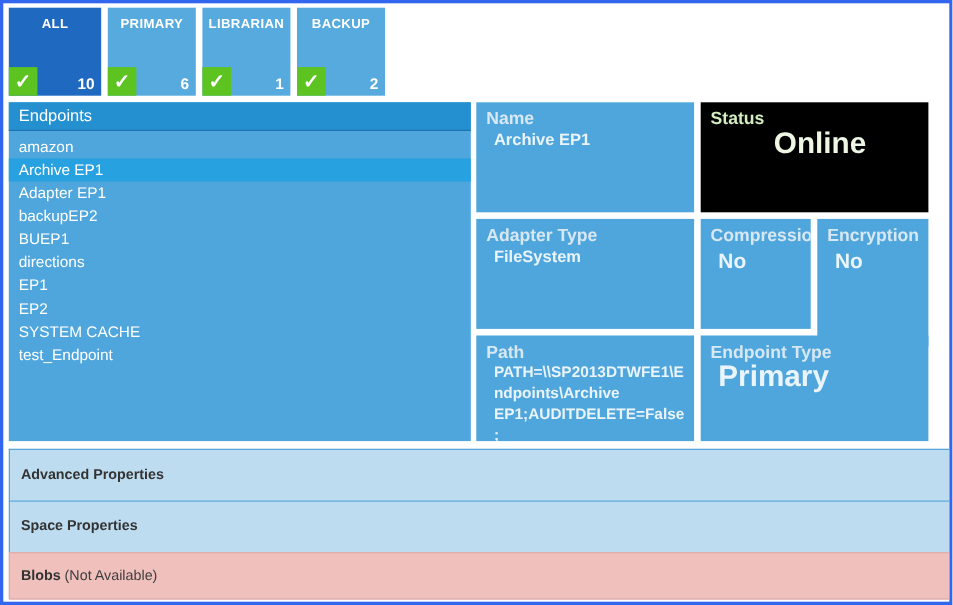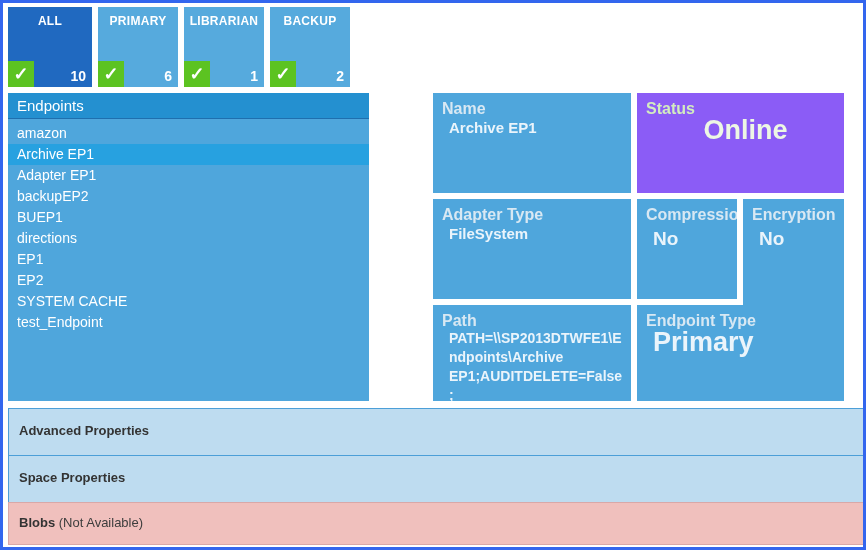--- a/index.html
+++ b/index.html
@@ -71,21 +71,21 @@
     color: #ffffff;
     font-size: 14px;
     font-weight: bold;
   }
 
   
   .endpoints-panel {
     position: absolute;
     left: 5px;
     top: 90px;
-    width: 361px;
+    width: 420px;
     height: 308px;
     background: #4fa6dc;
   }
   .endpoints-header {
     height: 26px;
     background: #2490d0;
     border-bottom: 1px solid #1f6fae;
     color: #ffffff;
     font-size: 15px;
     line-height: 25px;
@@ -108,21 +108,21 @@
     background: #27a1e0;
   }
 
   
   .tile {
     position: absolute;
     background: #4fa6dc;
     box-sizing: border-box;
     overflow: hidden;
   }
-  .tile.green { background: #8b5cf6; }
+  .tile.green { background: #000000; }
   .tile .t-label {
     position: absolute;
     left: 9px;
     top: 7px;
     font-size: 16px;
     font-weight: bold;
     color: #d8e8f3;
   }
   .tile.green .t-label { color: #d3ecc0; }
   .tile .t-value {

